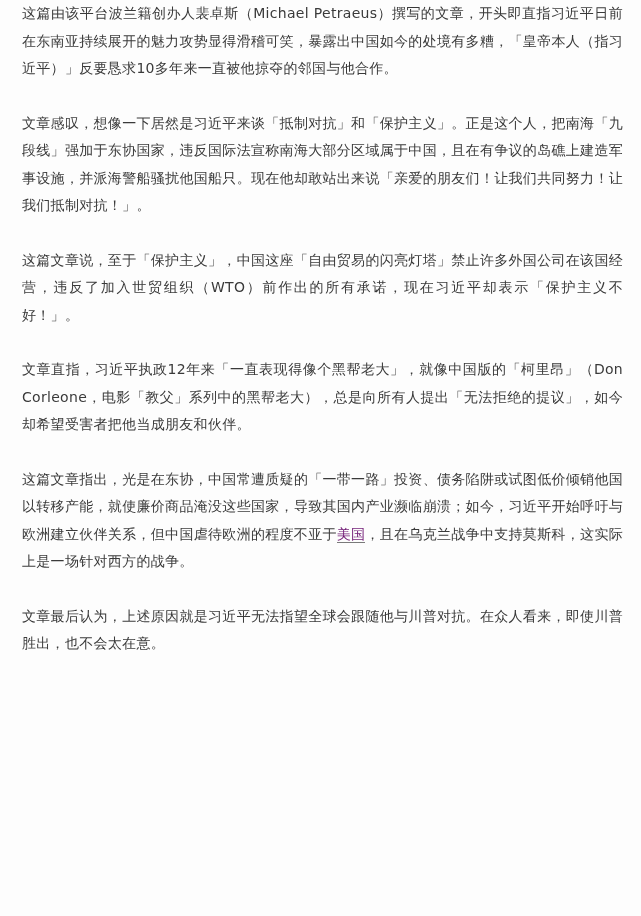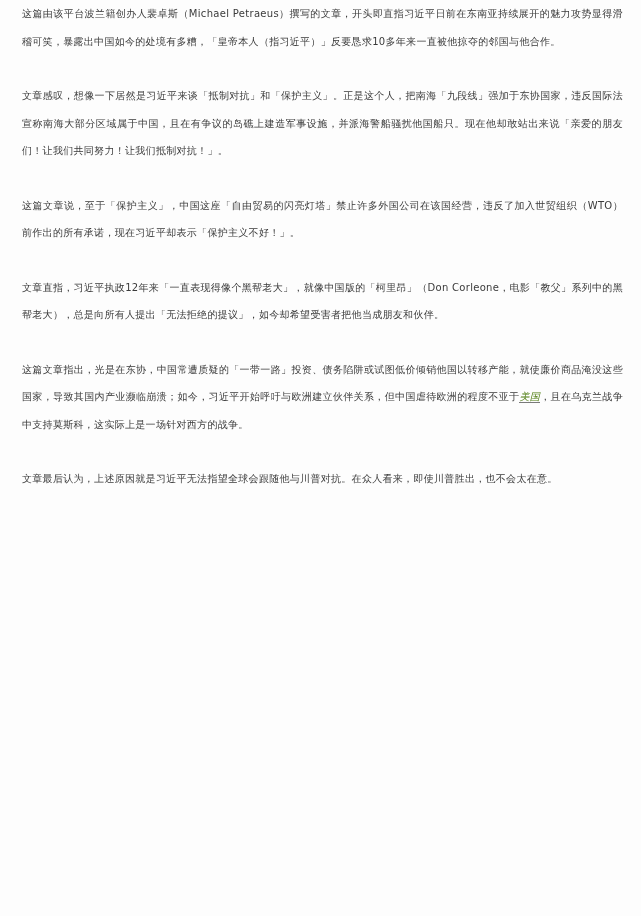--- a/index.html
+++ b/index.html
@@ -11,32 +11,31 @@
       font-family: "DejaVu Sans", "Liberation Sans", sans-serif;
       color: #3a3a3a;
     }
     .article {
       padding: 0 18px 0 22px;
       box-sizing: border-box;
       width: 641px;
     }
     .para {
       margin: 0 0 27px 0;
-      font-size: 10px;
+      font-size: 14px;
       line-height: 27.5px;
       letter-spacing: 0.3px;
       text-align: justify;
     }
     .para:first-child { margin-top: 0; padding-top: 0; }
     .link {
-      color: #4d7c0f;
+      color: #701a75;
       text-decoration: none;
       border-bottom: 1px solid #7a7a7a;
       cursor: pointer;
-      font-style: italic;
     }
   </style>
 </head>
 <body>
 
 <div class="article">
   <p class="para">
     <span>这篇由该平台波兰籍创办人裴卓斯（Michael Petraeus）撰写的文章，开头即直指习近平日前在东南亚持续展开的魅力攻势显得滑稽可笑，暴露出中国如今的处境有多糟，「皇帝本人（指习近平）」反要恳求10多年来一直被他掠夺的邻国与他合作。</span>
   </p>
   <p class="para">

